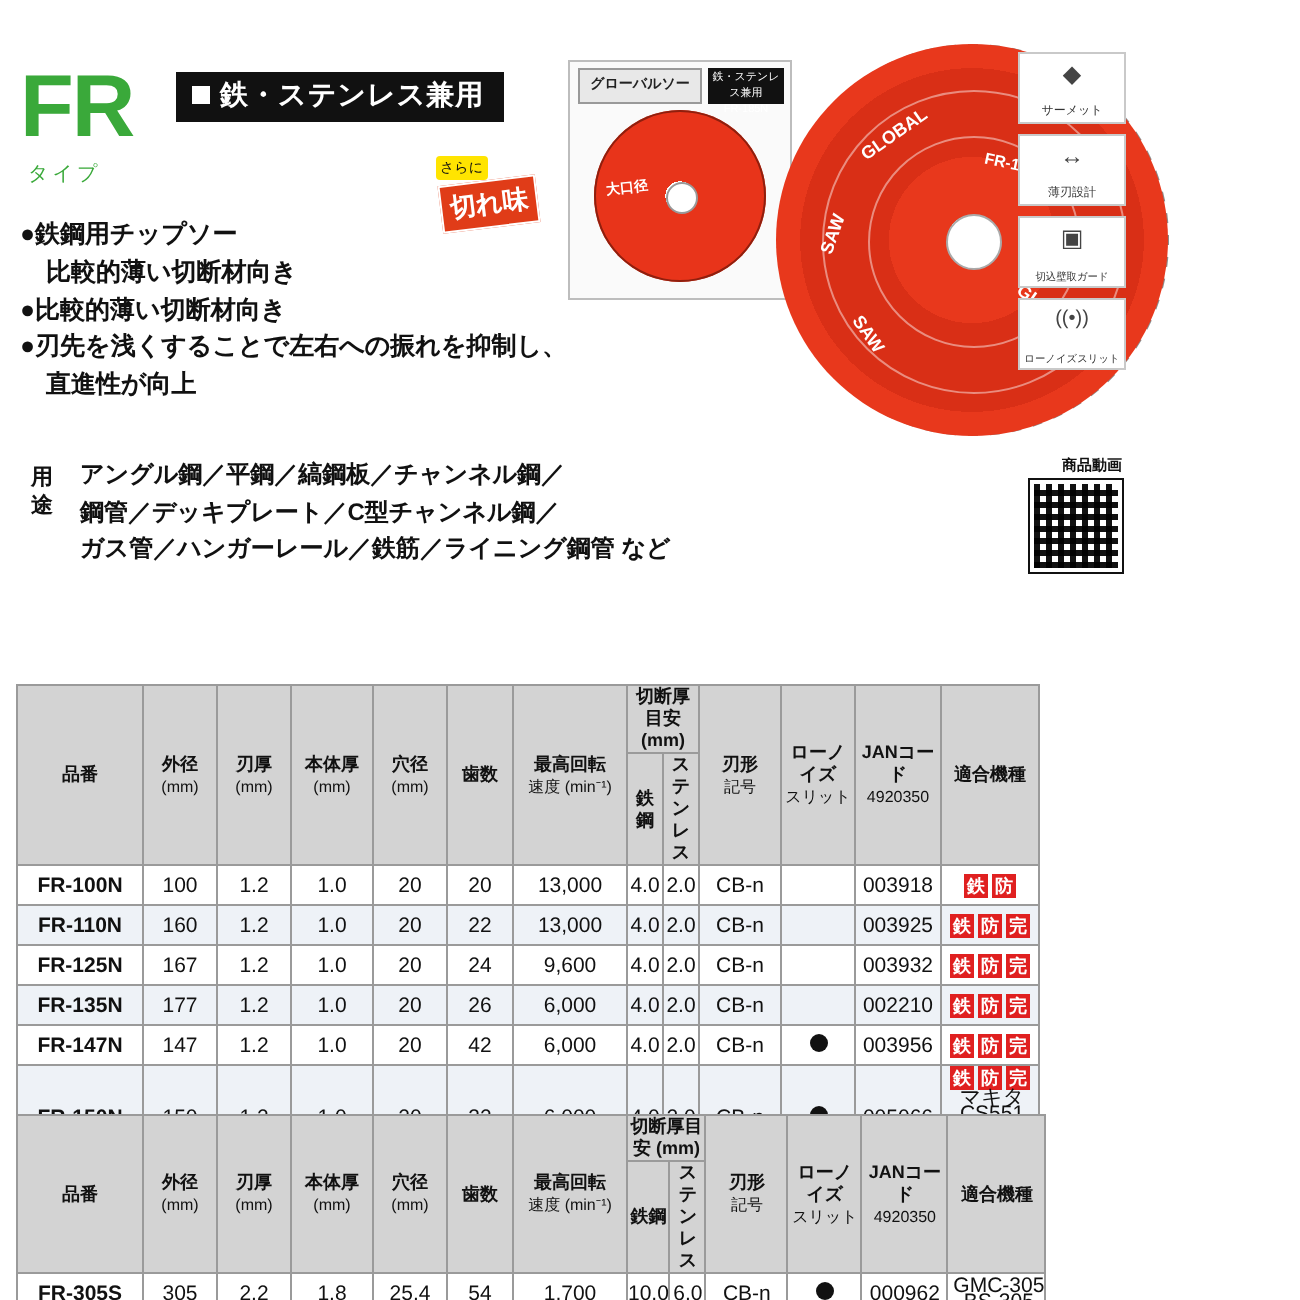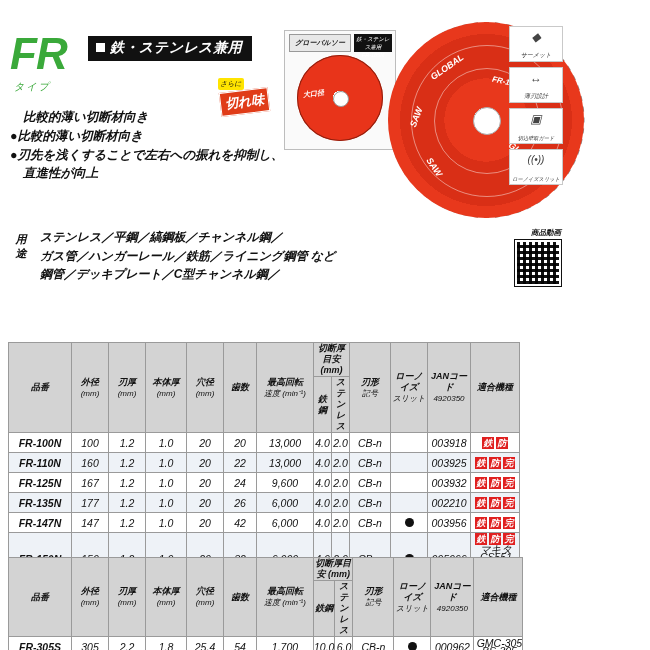--- a/index.html
+++ b/index.html
@@ -5,21 +5,21 @@
   html,body{margin:0;padding:0;}
   body{
     width:650px;height:650px;
     background:#ffffff;
     font-family:"Liberation Sans", sans-serif;
     font-size:11px;
     color:#1a1a1a;
     overflow:hidden;
     position:relative;
   }
-  .page{position:relative;width:565px;height:650px;font-style:italic;}
+  .page{position:relative;width:565px;height:650px;}
 
   
   .header{position:relative;height:230px;}
   .fr-logo{
     position:absolute;left:10px;top:32px;
     font-size:44px;font-weight:bold;color:#3aa93a;
     letter-spacing:-1px;line-height:1;
   }
   .fr-type{
     position:absolute;left:14px;top:80px;
@@ -187,20 +187,21 @@
     <div class="hdr-bar1">
       <span class="sq"></span><span>鉄・ステンレス兼用</span>
     </div>
 
     <div class="seal">
       <div class="sealtop">さらに</div>
       <div class="sealmain">切れ味</div>
     </div>
 
     <div class="bullets">
+      <div>●鉄鋼用チップソー</div>
       <div class="indent">比較的薄い切断材向き</div>
       <div>●比較的薄い切断材向き</div>
       <div>●刃先を浅くすることで左右への振れを抑制し、</div>
       <div class="indent">直進性が向上</div>
     </div>
 
     <div class="package">
       <div class="pkg-top">グローバルソー</div>
       <div class="pkg-tag">
         <div>鉄・ステンレス兼用</div>
@@ -302,23 +303,23 @@
     <div class="qr-label">商品動画</div>
     <div class="qr"></div>
   </div>
 
   <div class="usage">
     <div class="usage-label">
       <span>用</span>
       <span>途</span>
     </div>
     <div class="usage-text">
-      <div>ステンレス／平鋼／縞鋼板／チャンネル鋼／</div>
+      <div>アングル鋼／平鋼／縞鋼板／チャンネル鋼／</div>
+      <div>鋼管／デッキプレート／C型チャンネル鋼／</div>
       <div>ガス管／ハンガーレール／鉄筋／ライニング鋼管 など</div>
-      <div>鋼管／デッキプレート／C型チャンネル鋼／</div>
     </div>
   </div>
 
   <table class="tbl" id="tbl1" style="top:342px;">
     <thead>
         <tr>
           <th rowspan="2" style="width: 62px;">品番</th>
           <th rowspan="2" style="width: 36px;">外径<div class="sub">(mm)</div></th>
           <th rowspan="2" style="width: 36px;">刃厚<div class="sub">(mm)</div></th>
           <th rowspan="2" style="width: 40px;">本体厚<div class="sub">(mm)</div></th>

